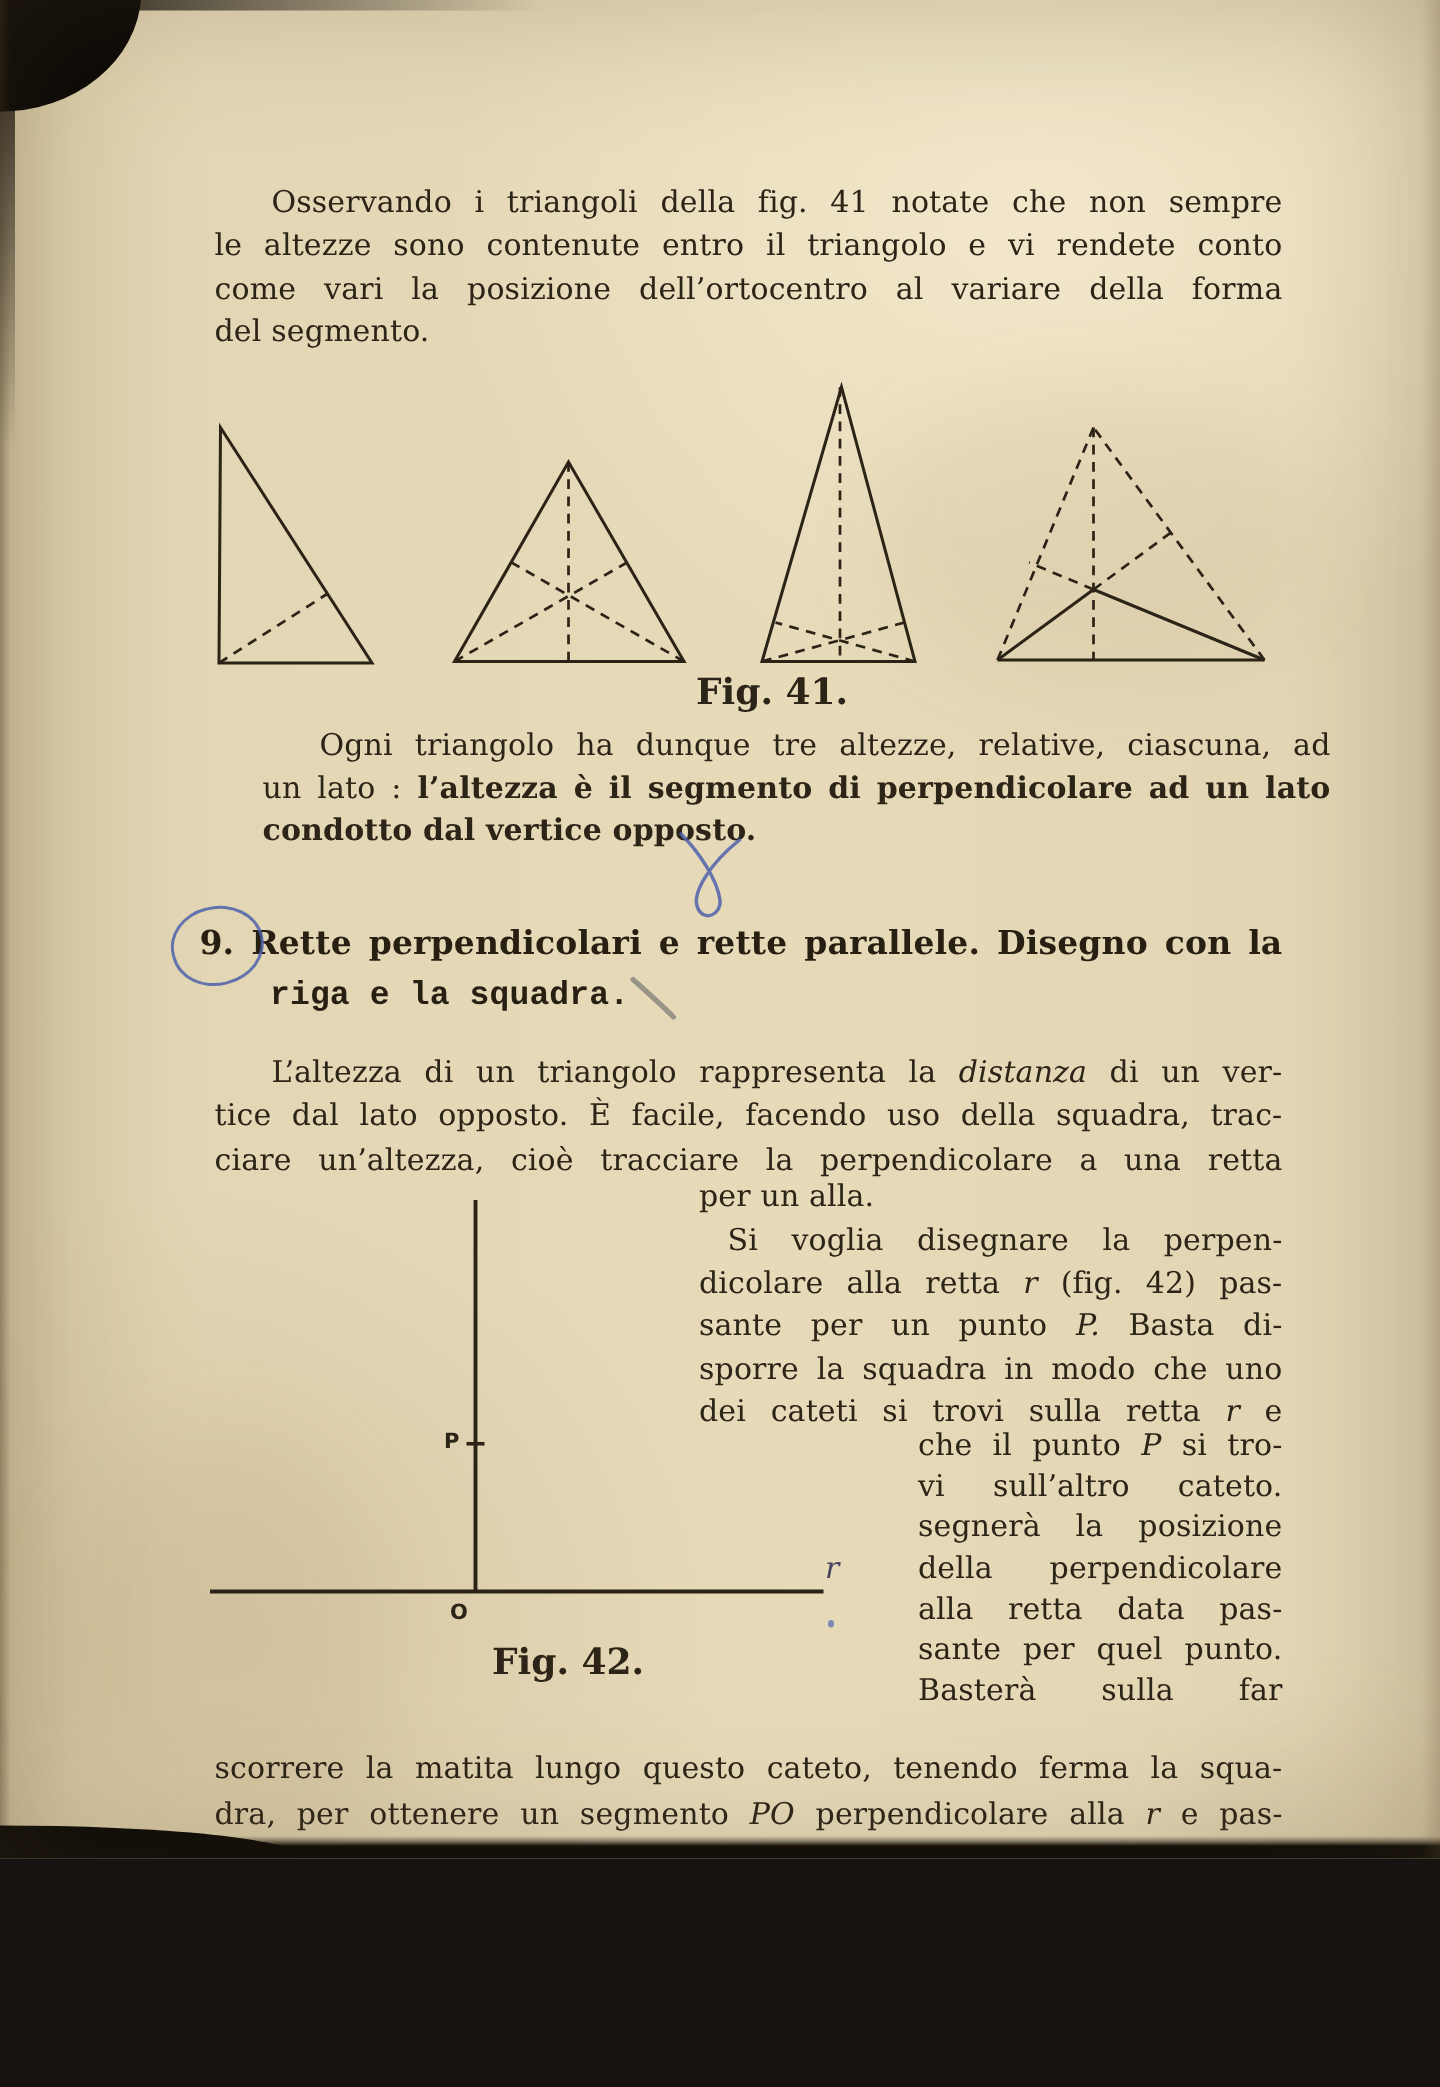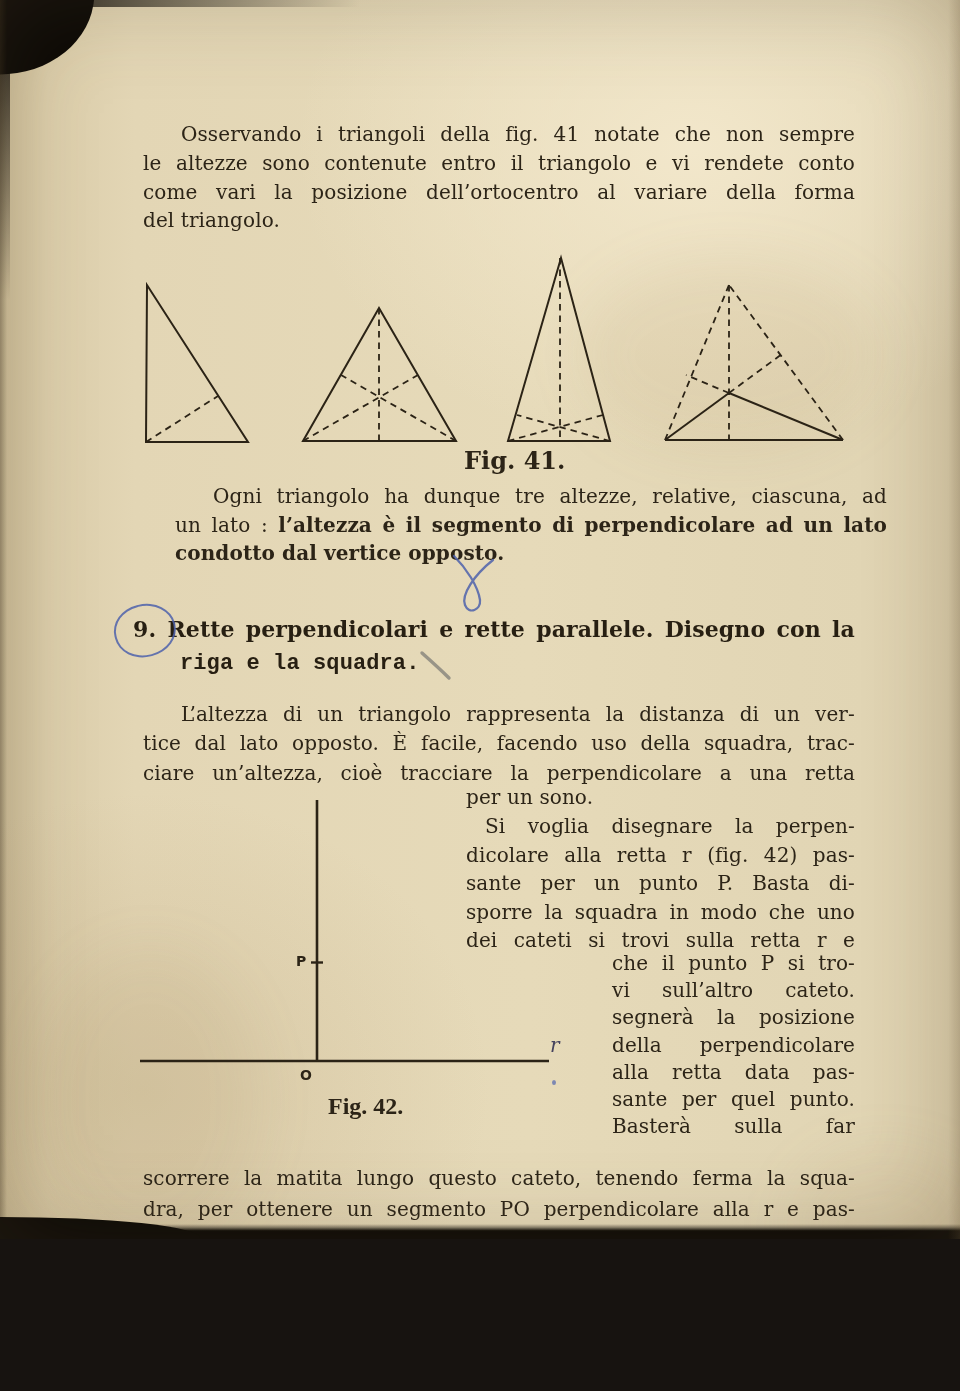--- a/index.html
+++ b/index.html
@@ -27,36 +27,36 @@
   .stain1 { left:580px; top:260px; width:300px; height:190px; background:rgba(168,140,92,0.10); }
   .stain2 { left:40px; top:950px; width:220px; height:300px; background:rgba(160,130,85,0.09); }
   .stain3 { left:790px; top:1150px; width:190px; height:150px; background:rgba(150,125,80,0.09); }
 
   
   .txt { position:absolute; color:#2c2417; font-size:20px; letter-spacing:0.1px; z-index:3; }
   .tl { display:flex; justify-content:space-between; align-items:center; height:var(--lh,29px); }
   .tl.end { display:block; line-height:var(--lh,29px); }
   .tl.ind { padding-left:38px; }
   .b { font-weight:bold; }
-  .i { }
+  .i { font-style:italic; }
 
   #para-1   { left:143px; top:119px; width:712px; --lh:29px; }
   #para-2   { left:143px; top:482px; width:712px;margin-left:32px; --lh:28.5px; }
   #heading-9{ left:133px; top:611px; width:722px; --lh:35px; font-weight:bold; font-size:22px; color:#271f12; }
   #heading-9 .tl:nth-child(2){ padding-left:47px;font-family:Liberation Mono, monospace; }
   #para-3   { left:143px; top:699px; width:712px; --lh:29.5px; }
   #para-3b  { left:466px; top:783px; width:300px; --lh:29px; }
   #col-a    { left:466px; top:812px; width:389px; --lh:28.5px; }
   #col-a .tl.ind { padding-left:19px; }
   #col-b    { left:612px; top:949px; width:243px; --lh:27.3px; }
   #para-4   { left:143px; top:1162px; width:712px; --lh:31px; }
 
   .caption { position:absolute; font-weight:bold; font-size:24px; color:#2c2417; z-index:3; }
   #cap41 { left:464px; top:446px; }
-  #cap42 { left:328px; top:1093px;font-family:Liberation Serif, serif; }
+  #cap42 { left:328px; top:1093px; }
 
   .figlabel { position:absolute; z-index:3; color:#2c2417; }
   #lblP { left:296px; top:953px; font-family:"DejaVu Sans",sans-serif; font-weight:bold; font-size:14px; }
   #lblO { left:300px; top:1067px; font-family:"DejaVu Sans",sans-serif; font-weight:bold; font-size:14px; }
   #lblR { left:550px; top:1033px; font-style:italic; font-size:20px; color:#45435e; }
 
   #page-number { position:absolute; left:137px; top:1258px; font-style:italic; font-size:14px; color:#2c2417; z-index:3; }
 
   svg { position:absolute; z-index:2; }
   #fig41-svg { left:130px; top:250px; }
@@ -119,21 +119,21 @@
         <span>come</span>
         <span>vari</span>
         <span>la</span>
         <span>posizione</span>
         <span>dell’ortocentro</span>
         <span>al</span>
         <span>variare</span>
         <span>della</span>
         <span>forma</span>
       </div>
-      <div class="tl end"><span>del triangolo.</span></div>
+      <div class="tl end"><span>del segmento.</span></div>
     </div>
 
   <svg id="fig41-svg" width="730" height="200" viewBox="0 0 730 200">
     <g>
       <polygon class="solidstroke" points="17,35 16,192 118,192"></polygon>
       <line class="dashstroke" x1="16" y1="192" x2="88" y2="146"></line>
     </g>
     <g>
       <polygon class="solidstroke" points="249,58 173,191 326,191"></polygon>
       <line class="dashstroke" x1="249" y1="58" x2="249" y2="191"></line>
@@ -244,21 +244,21 @@
         <span>cioè</span>
         <span>tracciare</span>
         <span>la</span>
         <span>perpendicolare</span>
         <span>a</span>
         <span>una</span>
         <span>retta</span>
       </div>
     </div>
   <div class="txt" id="para-3b">
-      <div class="tl end"><span>per un sono.</span></div>
+      <div class="tl end"><span>per un alla.</span></div>
     </div>
 
   <svg id="fig42-svg" width="470" height="290" viewBox="0 0 470 290">
     <line x1="187" y1="10" x2="187" y2="272" stroke="#2b2316" stroke-width="2.6"></line>
     <line x1="181" y1="172.5" x2="193" y2="172.5" stroke="#2b2316" stroke-width="2.4"></line>
     <line x1="10" y1="271" x2="419" y2="271" stroke="#2b2316" stroke-width="2.6"></line>
   </svg>
   <span class="figlabel" id="lblP">P</span>
   <span class="figlabel" id="lblO">O</span>
   <span class="figlabel" id="lblR">r</span>

